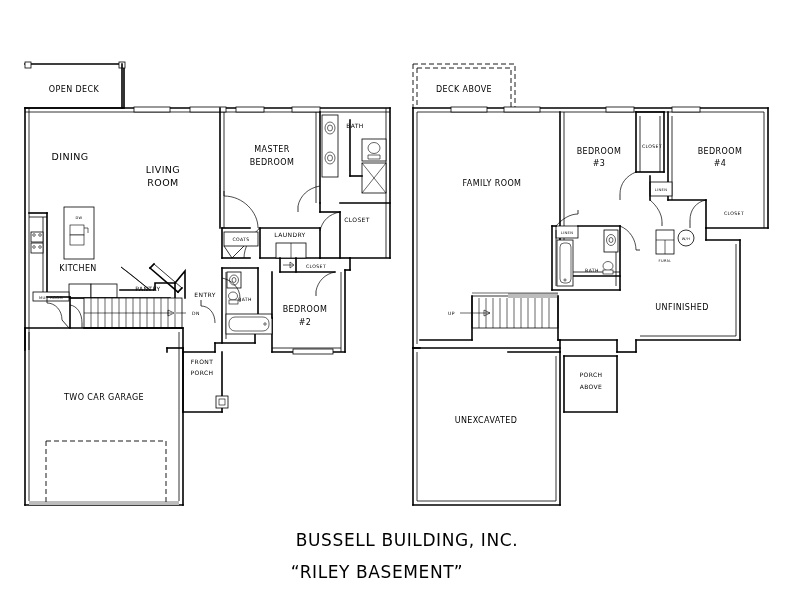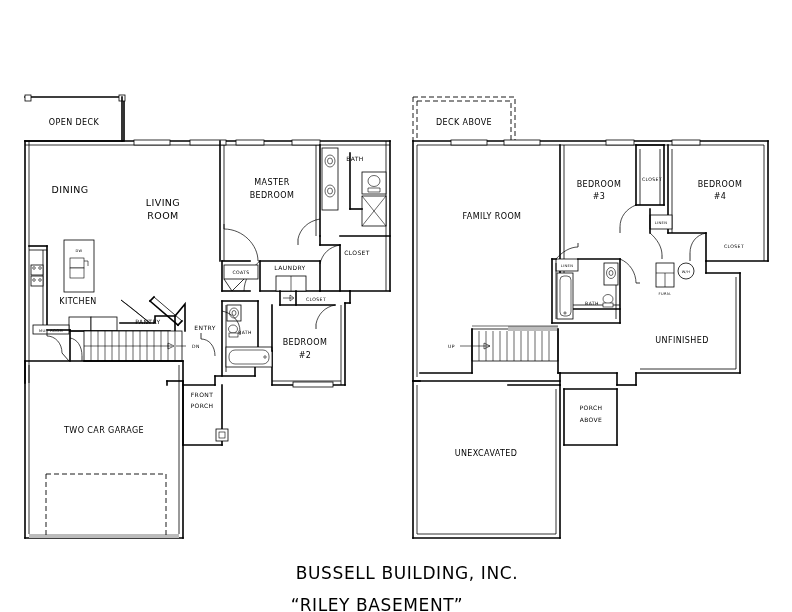--- a/index.html
+++ b/index.html
@@ -2,21 +2,21 @@
 <html><head>
 <meta charset="utf-8">
 <title>Floor Plan</title>
 <style>
   html,body{margin:0;padding:0;background:#ffffff;}
   body{
     width:792px;height:612px;overflow:hidden;
     font-family:"DejaVu Sans","Liberation Sans",sans-serif;
     color:#000;
   }
-  #sheet{position:relative;width:792px;height:432px;background:#fff;margin-top:33px;}
+  #sheet{position:relative;width:792px;height:432px;background:#fff;}
   svg{display:block;}
   .wall{stroke:#000;stroke-width:1.6;fill:none;stroke-linecap:square;}
   .thin{stroke:#000;stroke-width:0.8;fill:none;}
   .hair{stroke:#000;stroke-width:0.6;fill:none;}
   .dash{stroke:#000;stroke-width:0.9;fill:none;stroke-dasharray:5 3;}
   .fillw{fill:#ffffff;}
   .shadow{fill:#bcbcbc;}
   .swing{stroke:#000;stroke-width:0.7;fill:none;}
   .lbl{
     font-family:"DejaVu Sans","Liberation Sans",sans-serif;

